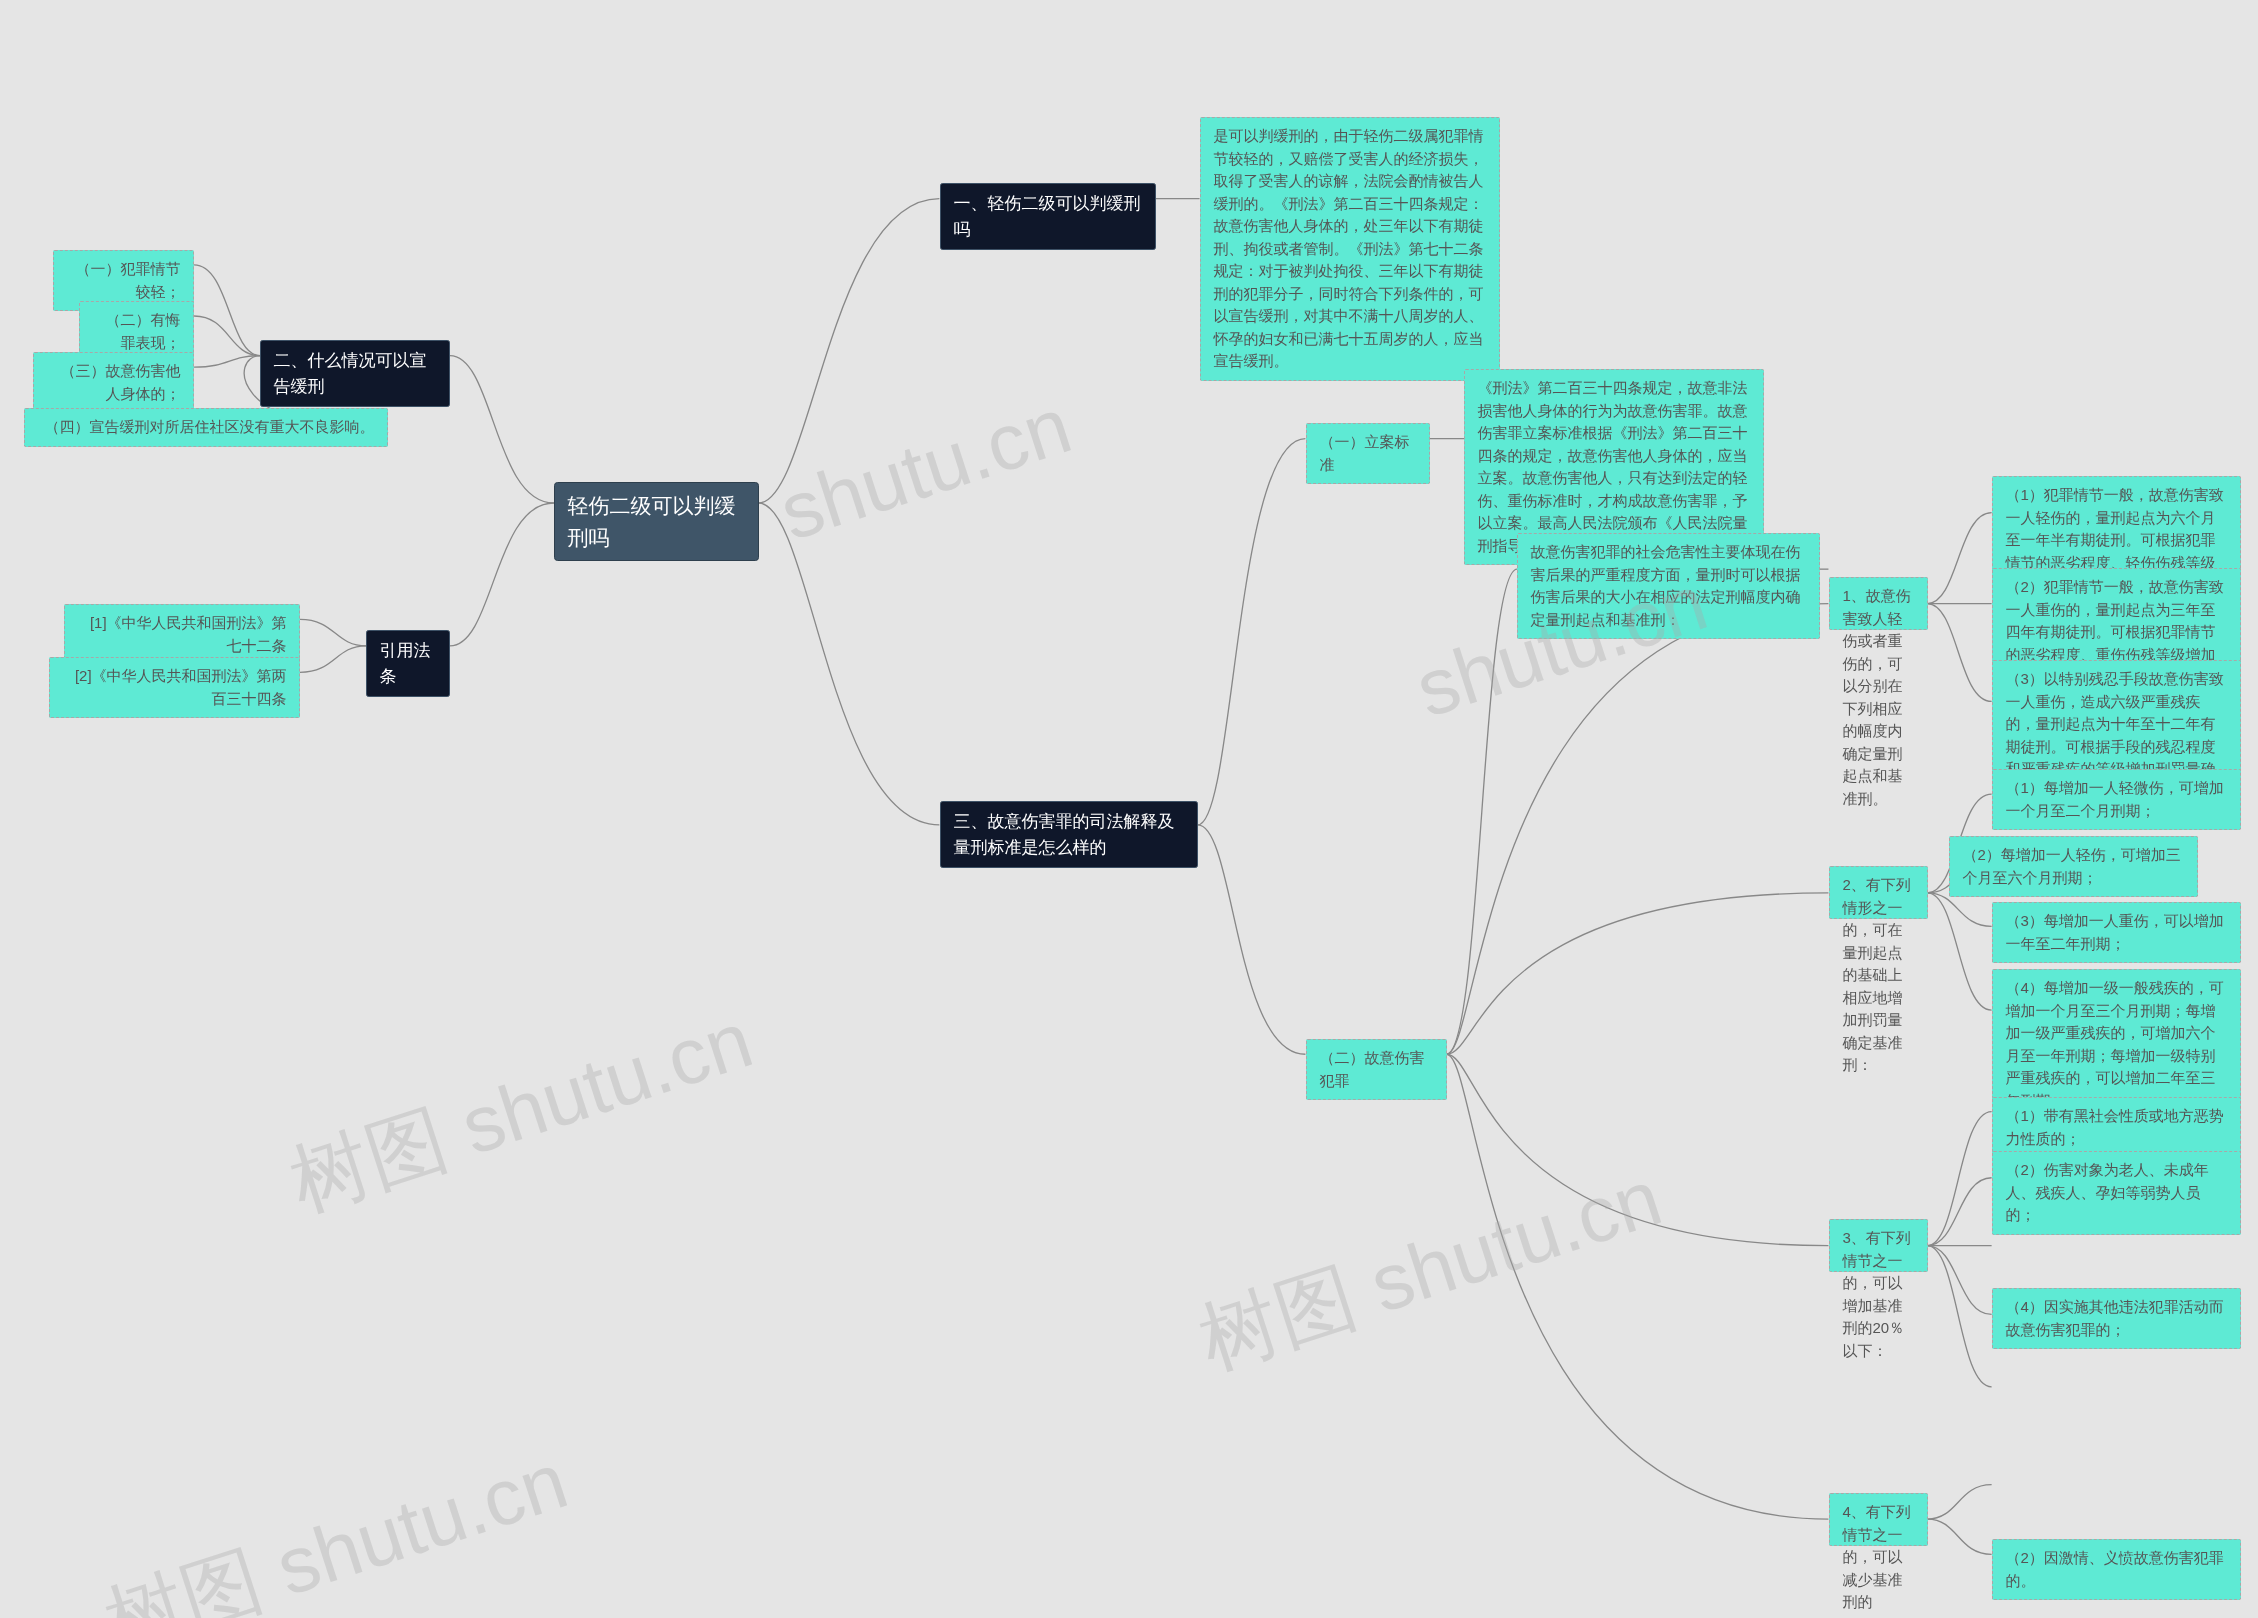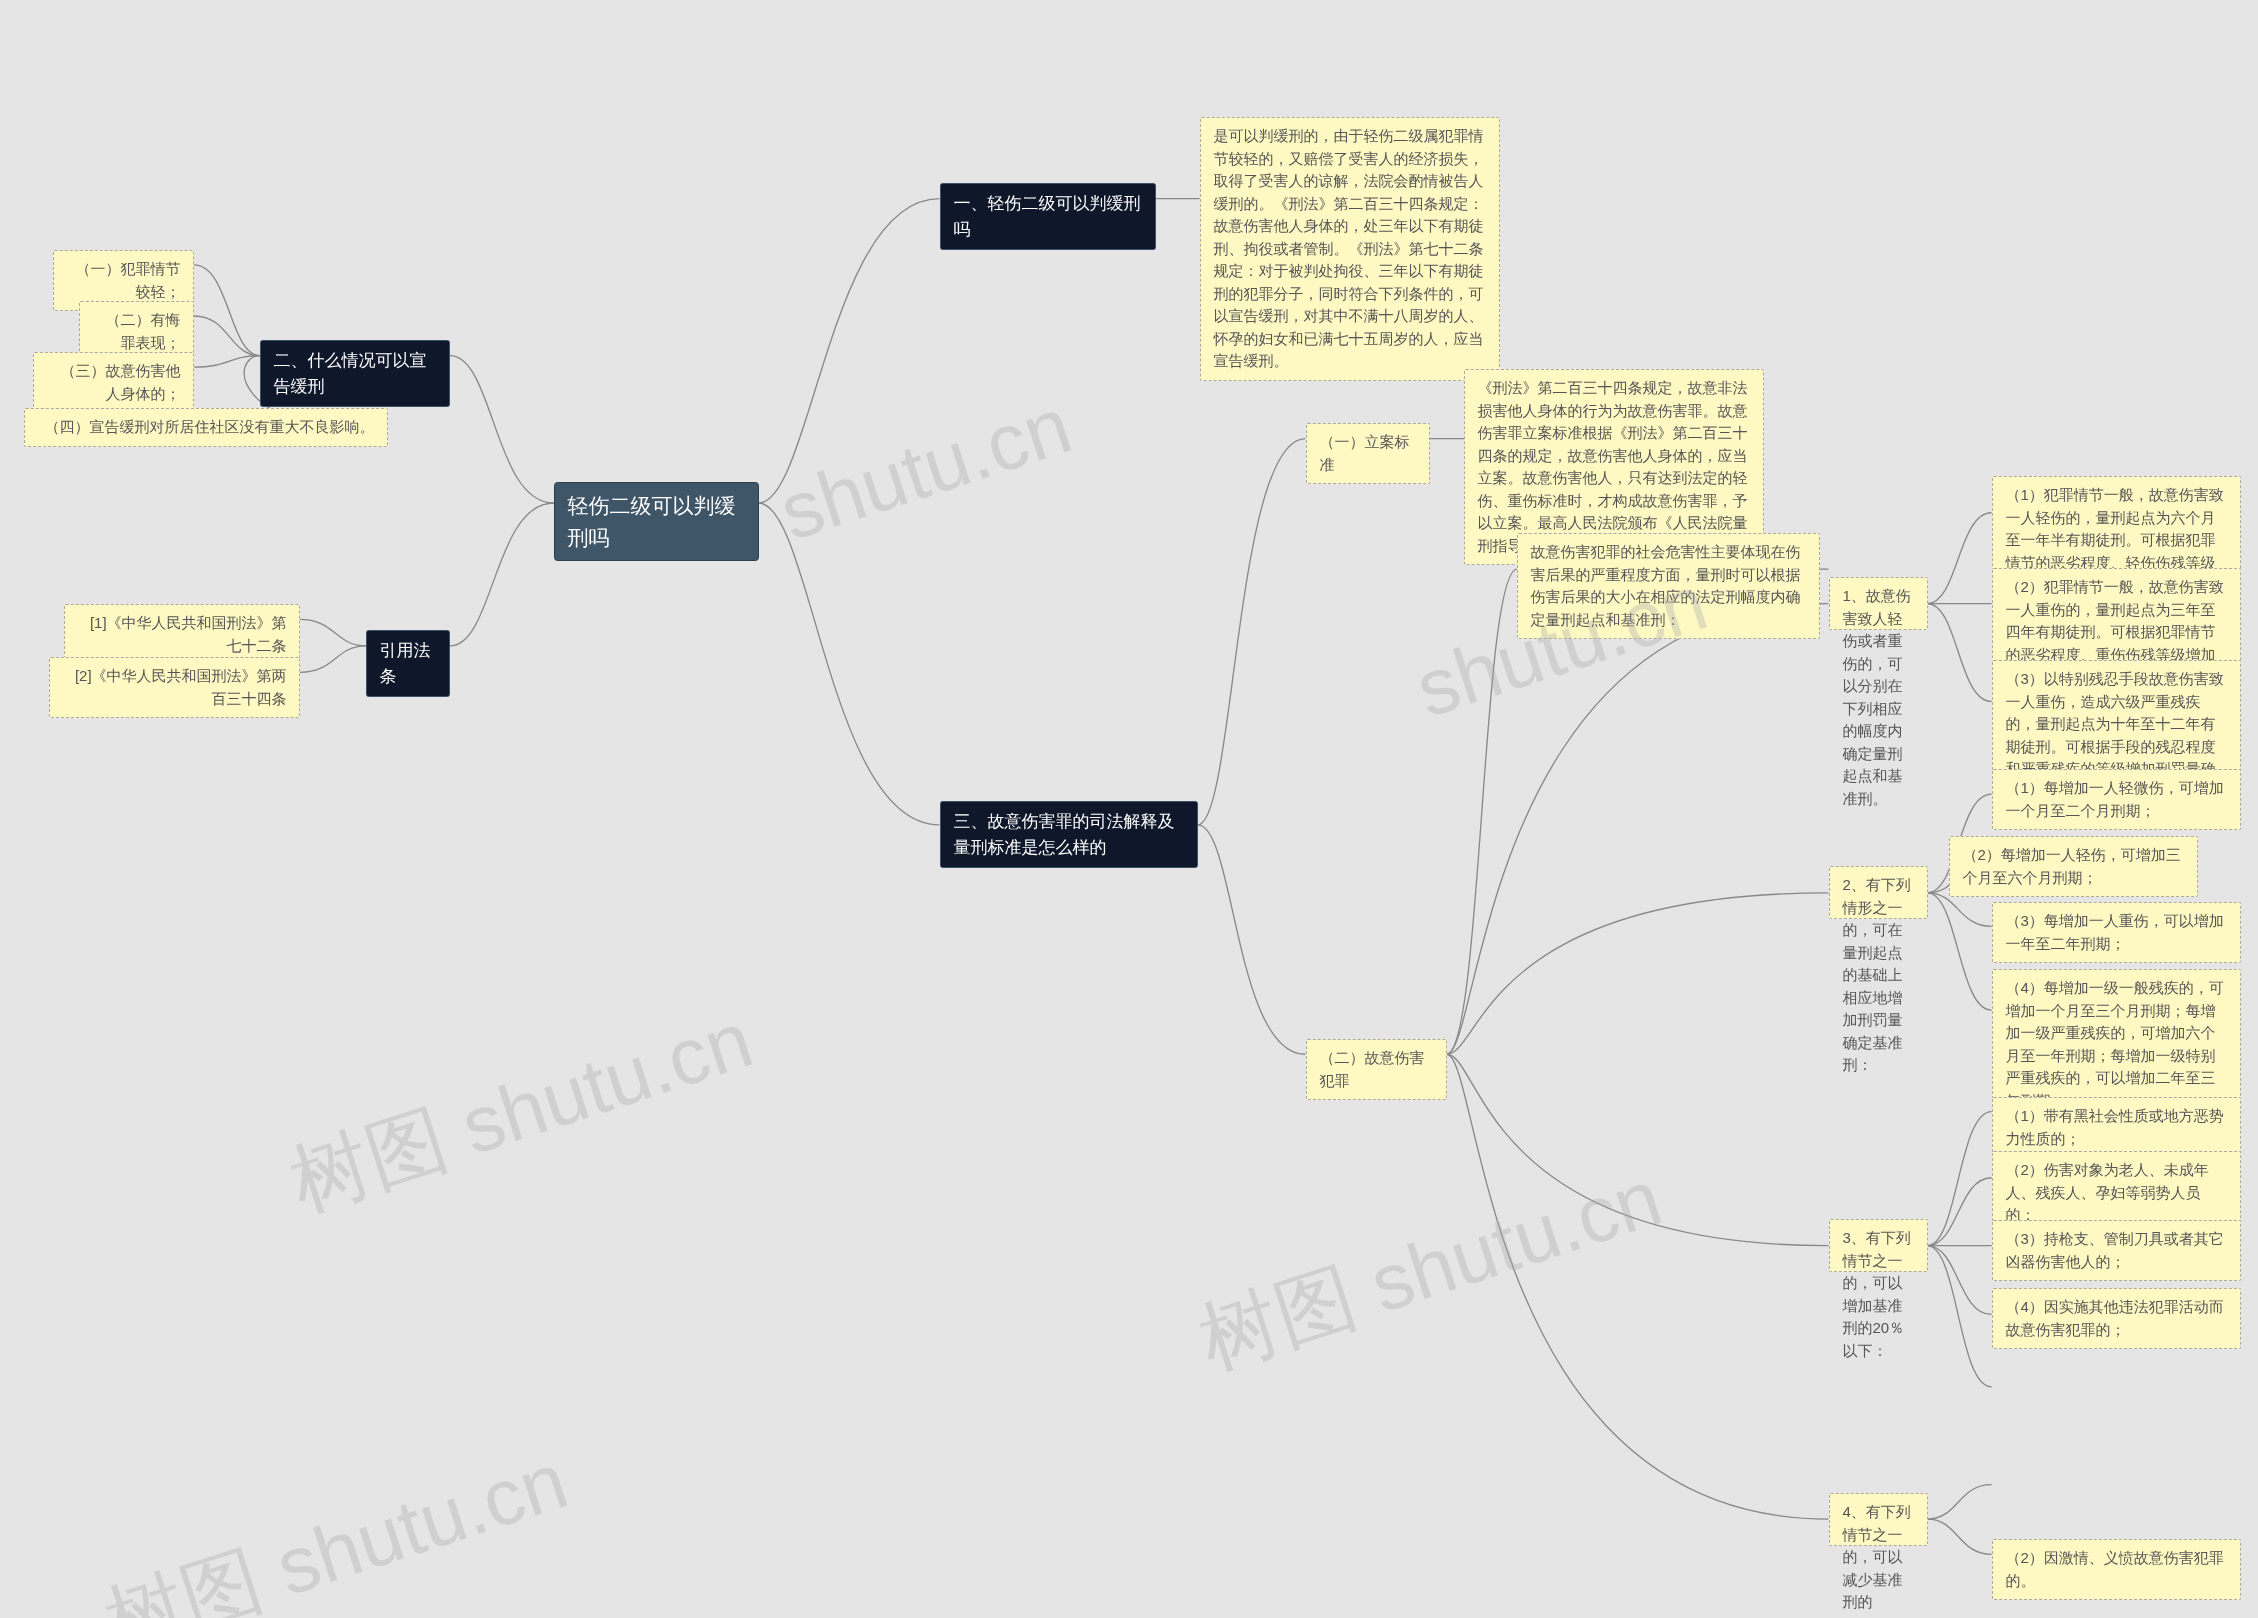--- a/index.html
+++ b/index.html
@@ -32,21 +32,21 @@
       font-size: 21px;
     }
     .branch {
       background: #0f172a;
       color: #fff;
       border: 0.9px solid #3d5166;
       border-radius: 2.6px;
       font-size: 17px;
     }
     .leaf {
-      background: #fef9c3;
+      background: #5eead4;
       border: 1.8px dashed #a8a8a8;
       color: #555;
       border-radius: 1.8px;
       font-size: 15px;
     }
     svg.lines {
       position: absolute;
       top: 0; left: 0;
       width: 2258px;
       height: 1619px;
@@ -157,21 +157,20 @@
 
   <div class="node leaf" style="left:1829px; top:866px; width:99px; height:53px;">2、有下列情形之一的，可在量刑起点的基础上相应地增加刑罚量确定基准刑：</div>
   <div class="node leaf" style="left:1992px; top:769px; width:249px;">（1）每增加一人轻微伤，可增加一个月至二个月刑期；</div>
   <div class="node leaf" style="left:1949px; top:836px; width:249px;">（2）每增加一人轻伤，可增加三个月至六个月刑期；</div>
   <div class="node leaf" style="left:1992px; top:902px; width:249px;">（3）每增加一人重伤，可以增加一年至二年刑期；</div>
   <div class="node leaf" style="left:1992px; top:969px; width:249px;">（4）每增加一级一般残疾的，可增加一个月至三个月刑期；每增加一级严重残疾的，可增加六个月至一年刑期；每增加一级特别严重残疾的，可以增加二年至三年刑期；</div>
 
   <div class="node leaf" style="left:1829px; top:1219px; width:99px; height:53px;">3、有下列情节之一的，可以增加基准刑的20％以下：</div>
   <div class="node leaf" style="left:1992px; top:1097px; width:249px;">（1）带有黑社会性质或地方恶势力性质的；</div>
   <div class="node leaf" style="left:1992px; top:1151px; width:249px;">（2）伤害对象为老人、未成年人、残疾人、孕妇等弱势人员的；</div>
-  <div class="node leaf" style="left:1992px; top:1220px; width:249px;">（3）持枪支、管制刀具或者其它凶器伤害他人的；</div>
   <div class="node leaf" style="left:1992px; top:1288px; width:249px;">（4）因实施其他违法犯罪活动而故意伤害犯罪的；</div>
 
   <div class="node leaf" style="left:1829px; top:1493px; width:99px; height:53px;">4、有下列情节之一的，可以减少基准刑的10％-30％：</div>
   <div class="node leaf" style="left:1992px; top:1539px; width:249px;">（2）因激情、义愤故意伤害犯罪的。</div>
 
   <div class="watermark" style="left:776px; top:423px;">shutu.cn</div>
   <div class="watermark" style="left:1412px; top:600px;">shutu.cn</div>
   <div class="watermark" style="left:282px; top:1059px;">树图 shutu.cn</div>
   <div class="watermark" style="left:1191px; top:1217px;">树图 shutu.cn</div>
   <div class="watermark" style="left:97px; top:1500px;">树图 shutu.cn</div>

